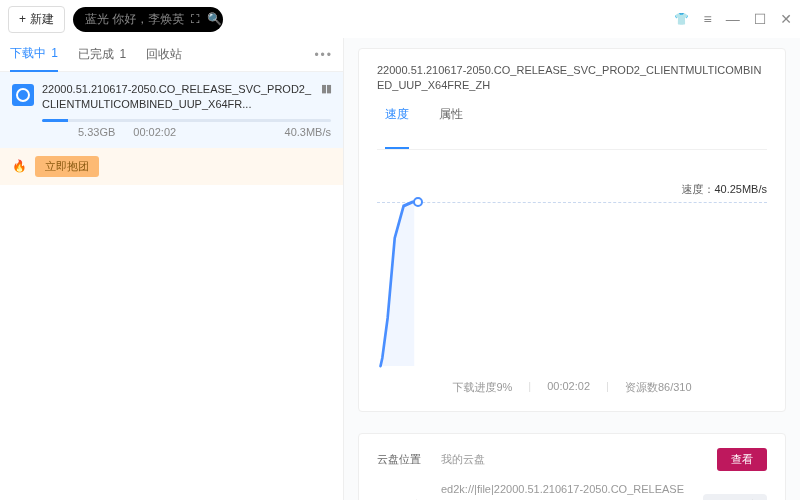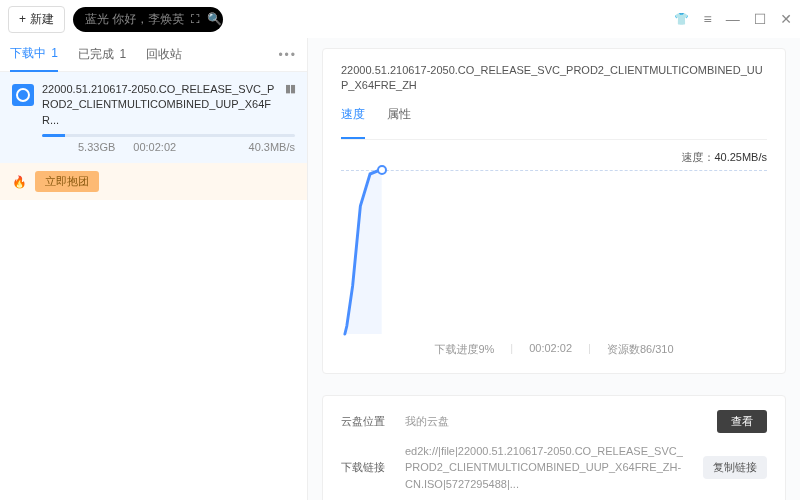--- a/index.html
+++ b/index.html
@@ -8,21 +8,21 @@
   .topbar { height: 38px; display: flex; align-items: center; padding: 0 8px; gap: 8px; }
   .new-btn { display: flex; align-items: center; gap: 4px; padding: 4px 10px; border: 1px solid #ddd; border-radius: 4px; cursor: pointer; font-size: 12px; }
   .search-box { flex: 0 0 auto; background: #000000; border-radius: 15px; padding: 4px 12px; display: flex; align-items: center; gap: 6px; color: #888; min-width: 150px; }
   .search-box span { font-size: 12px; }
   .top-icons { margin-left: auto; display: flex; gap: 14px; color: #aaa; align-items: center; }
   .top-icons > * { cursor: pointer; }
   .win-btn { font-size: 14px; color: #888; }
   .search-right { display:flex; gap:8px; color:#bbb; margin-left:-40px; z-index:2; }
   
   .main { display: flex; height: calc(100% - 38px); }
-  .left { width: 308px; border-right: 1px solid #eee; display:flex; flex-direction:column; }
+  .left { width: 344px; border-right: 1px solid #eee; display:flex; flex-direction:column; }
   .tabs { display: flex; align-items: center; padding: 0 10px; height: 34px; border-bottom: 1px solid #f0f0f0; gap: 20px; font-size: 12px; color: #666; }
   .tab { cursor: pointer; padding: 8px 0; }
   .tab.active { color: #2e8bff; border-bottom: 2px solid #2e8bff; }
   .tab .count { margin-left: 2px; }
   .more-dots { margin-left: auto; color: #999; cursor: pointer; letter-spacing: 2px; }
   
   .dl-item { background: #f2f8ff; padding: 10px 12px; position: relative; }
   .dl-row1 { display: flex; gap: 8px; align-items: flex-start; }
   .file-icon { width: 22px; height: 22px; background: #2e8bff; border-radius: 3px; display:flex; align-items:center; justify-content:center; flex-shrink:0; margin-top:2px;}
   .file-icon::after { content:""; width:10px; height:10px; border:2px solid #fff; border-radius:50%; }
@@ -35,38 +35,38 @@
   
   .promo { display:flex; align-items:center; padding: 8px 12px; gap:8px; background:#fff8ef; }
   .promo-ico { color:#f5a623; }
   .promo-txt { font-size:11px; color:#b07a2e; flex:1; }
   .promo-btn { background:#fdba74; color:#8a5a10; padding:3px 10px; border-radius:3px; font-size:11px; cursor:pointer; }
   
   .right { flex:1; padding: 10px 14px 14px 14px; background:#fafbfc; overflow:auto; }
   .detail-card { background:#fff; border:1px solid #eee; border-radius:4px; padding: 14px 18px 10px 18px; }
   .detail-title { font-size:11px; color:#555; word-break:break-all; line-height:1.4; }
   .detail-tabs { display:flex; gap:22px; margin-top:12px; font-size:12px; color:#666; border-bottom:1px solid #f0f0f0; }
-  .dtab { padding-bottom:14px; cursor:pointer; }
+  .dtab { padding-bottom:24px; cursor:pointer;margin-left:8px; }
   .dtab.active { color:#2e8bff; border-bottom:2px solid #2e8bff; }
   
-  .chart-area { height:190px; position:relative; margin-top:6px; }
+  .chart-area { height:190px; position:relative; margin-top:28px; }
   .chart-speed { position:absolute; right:0; top:4px; font-size:11px; color:#666; }
   .chart-speed b { font-weight:normal; color:#333; }
   .dash-line { position:absolute; left:0; right:0; top:24px; border-top:1px dashed #c9d8ef; }
   .chart-svg { position:absolute; left:0; top:0; width:100%; height:100%; }
   .marker { position:absolute; left:36px; top:19px; width:10px; height:10px; background:#fff; border:2px solid #4a8fff; border-radius:50%; }
   
-  .footer-row { display:flex; gap:16px; justify-content:center; color:#999; font-size:11px; margin-top:0; padding:6px 0; }
+  .footer-row { display:flex; gap:16px; justify-content:center; color:#999; font-size:11px; margin-top:6px; padding:6px 0; }
   .sep { color:#ddd; }
   
   .info-card { background:#fff; border:1px solid #eee; border-radius:4px; padding:14px 18px; margin-top:21px; }
   .info-row { display:flex; align-items:center; gap:14px; font-size:11px; margin-bottom:10px; }
   .info-label { color:#666; width:50px; flex-shrink:0; }
   .info-val { color:#999; flex:1; word-break:break-all; line-height:1.5; }
-  .btn-primary { background:#404040; color:#fff; padding:4px 14px; border-radius:3px; font-size:11px; cursor:pointer; }
+  .btn-primary { background:#be185d; color:#fff; padding:4px 14px; border-radius:3px; font-size:11px; cursor:pointer; }
   .btn-secondary { background:#eef0f4; color:#555; padding:4px 10px; border-radius:4px; font-size:11px; cursor:pointer; flex-shrink:0; }
 </style>
 </head>
 <body>
 
 <div class="topbar">
   <div class="new-btn">
     <span>+</span>
     <span>新建</span>
   </div>

